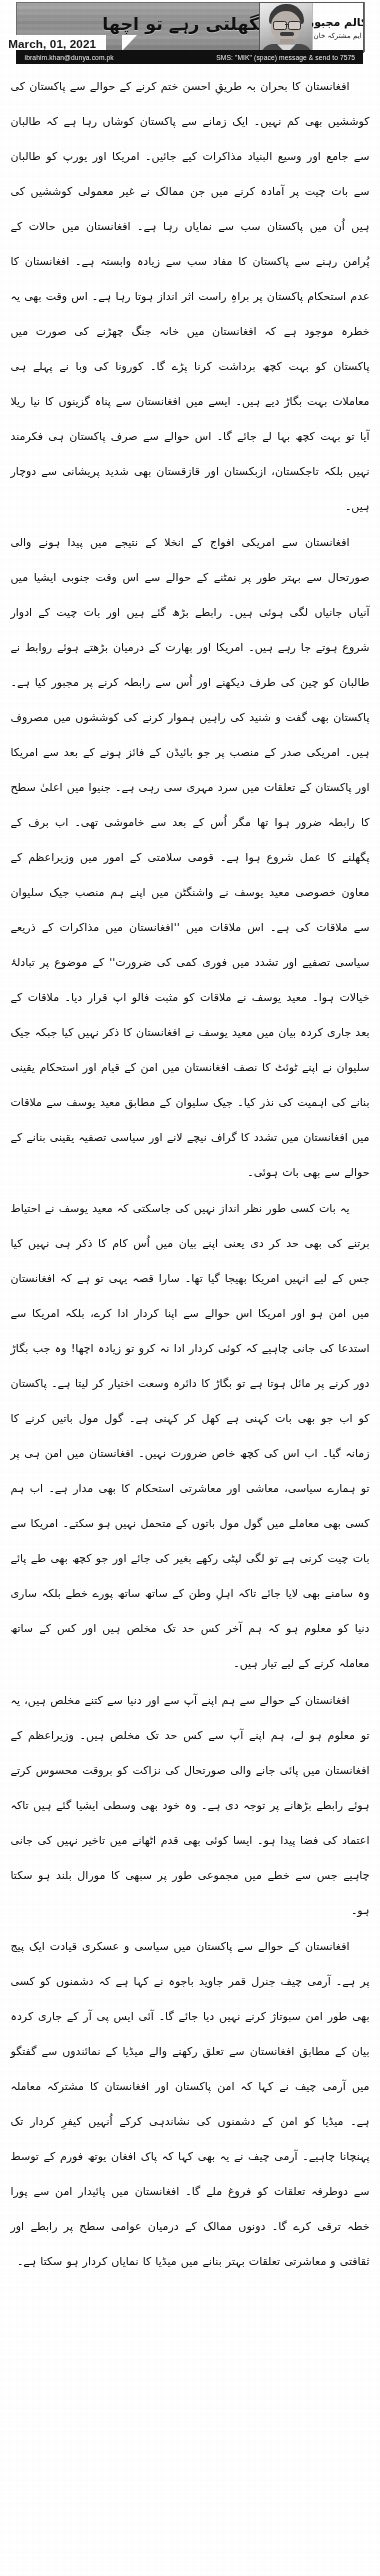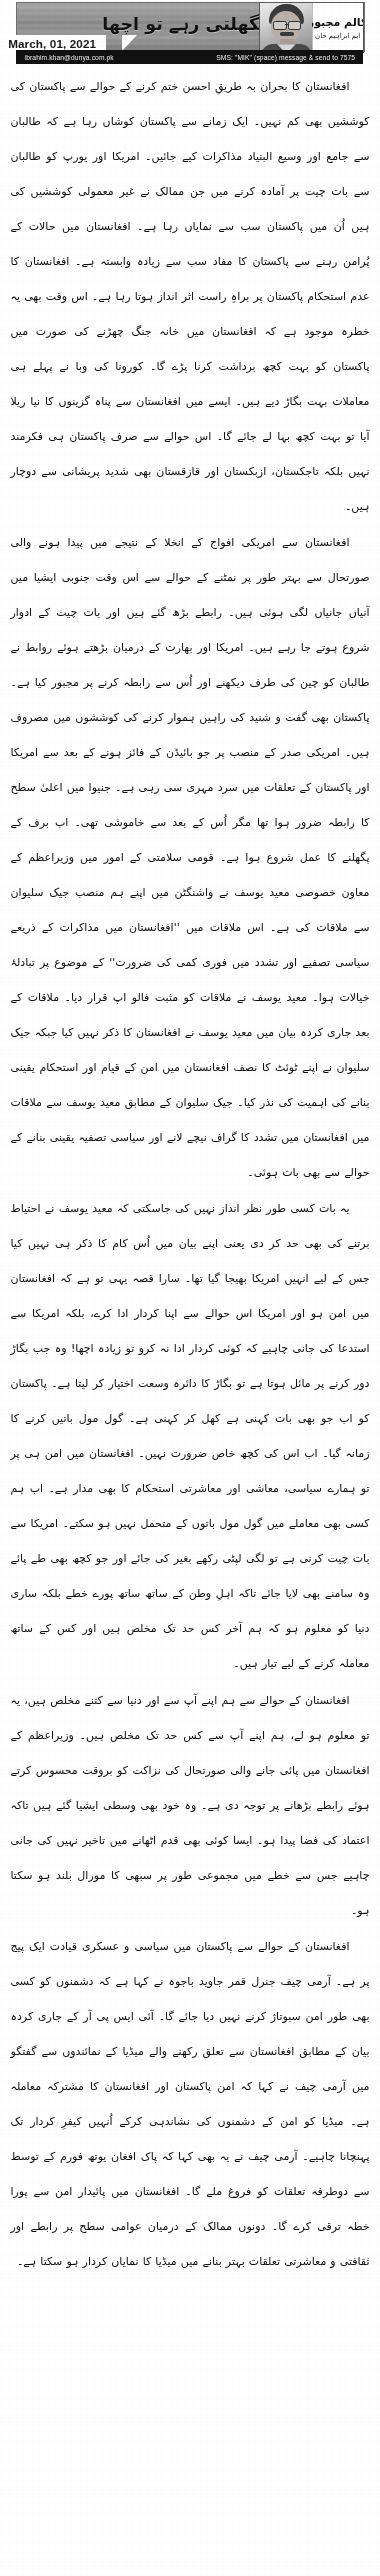--- a/index.html
+++ b/index.html
@@ -93,21 +93,21 @@
   <div class="headline">برف پگھلتی رہے تو اچھا</div>
 
   <div class="date-wedge"></div>
   <div class="datebox">
     <span class="date-text">March, 01, 2021</span>
   </div>
 
   <div class="author-block">
     <div class="author-text">
       <div class="col-title">کالم مجبور</div>
-      <div class="author-name">ایم ابراہیم خان</div>
+      <div class="author-name">ایم مشترکہ خان</div>
     </div>
     <div class="author-photo">
       <div class="ph-hair"></div>
       <div class="ph-face"></div>
       <div class="ph-glass-l"></div>
       <div class="ph-glass-r"></div>
       <div class="ph-bridge"></div>
       <div class="ph-stache"></div>
       <div class="ph-neck"></div>
       <div class="ph-shoulder"></div>

